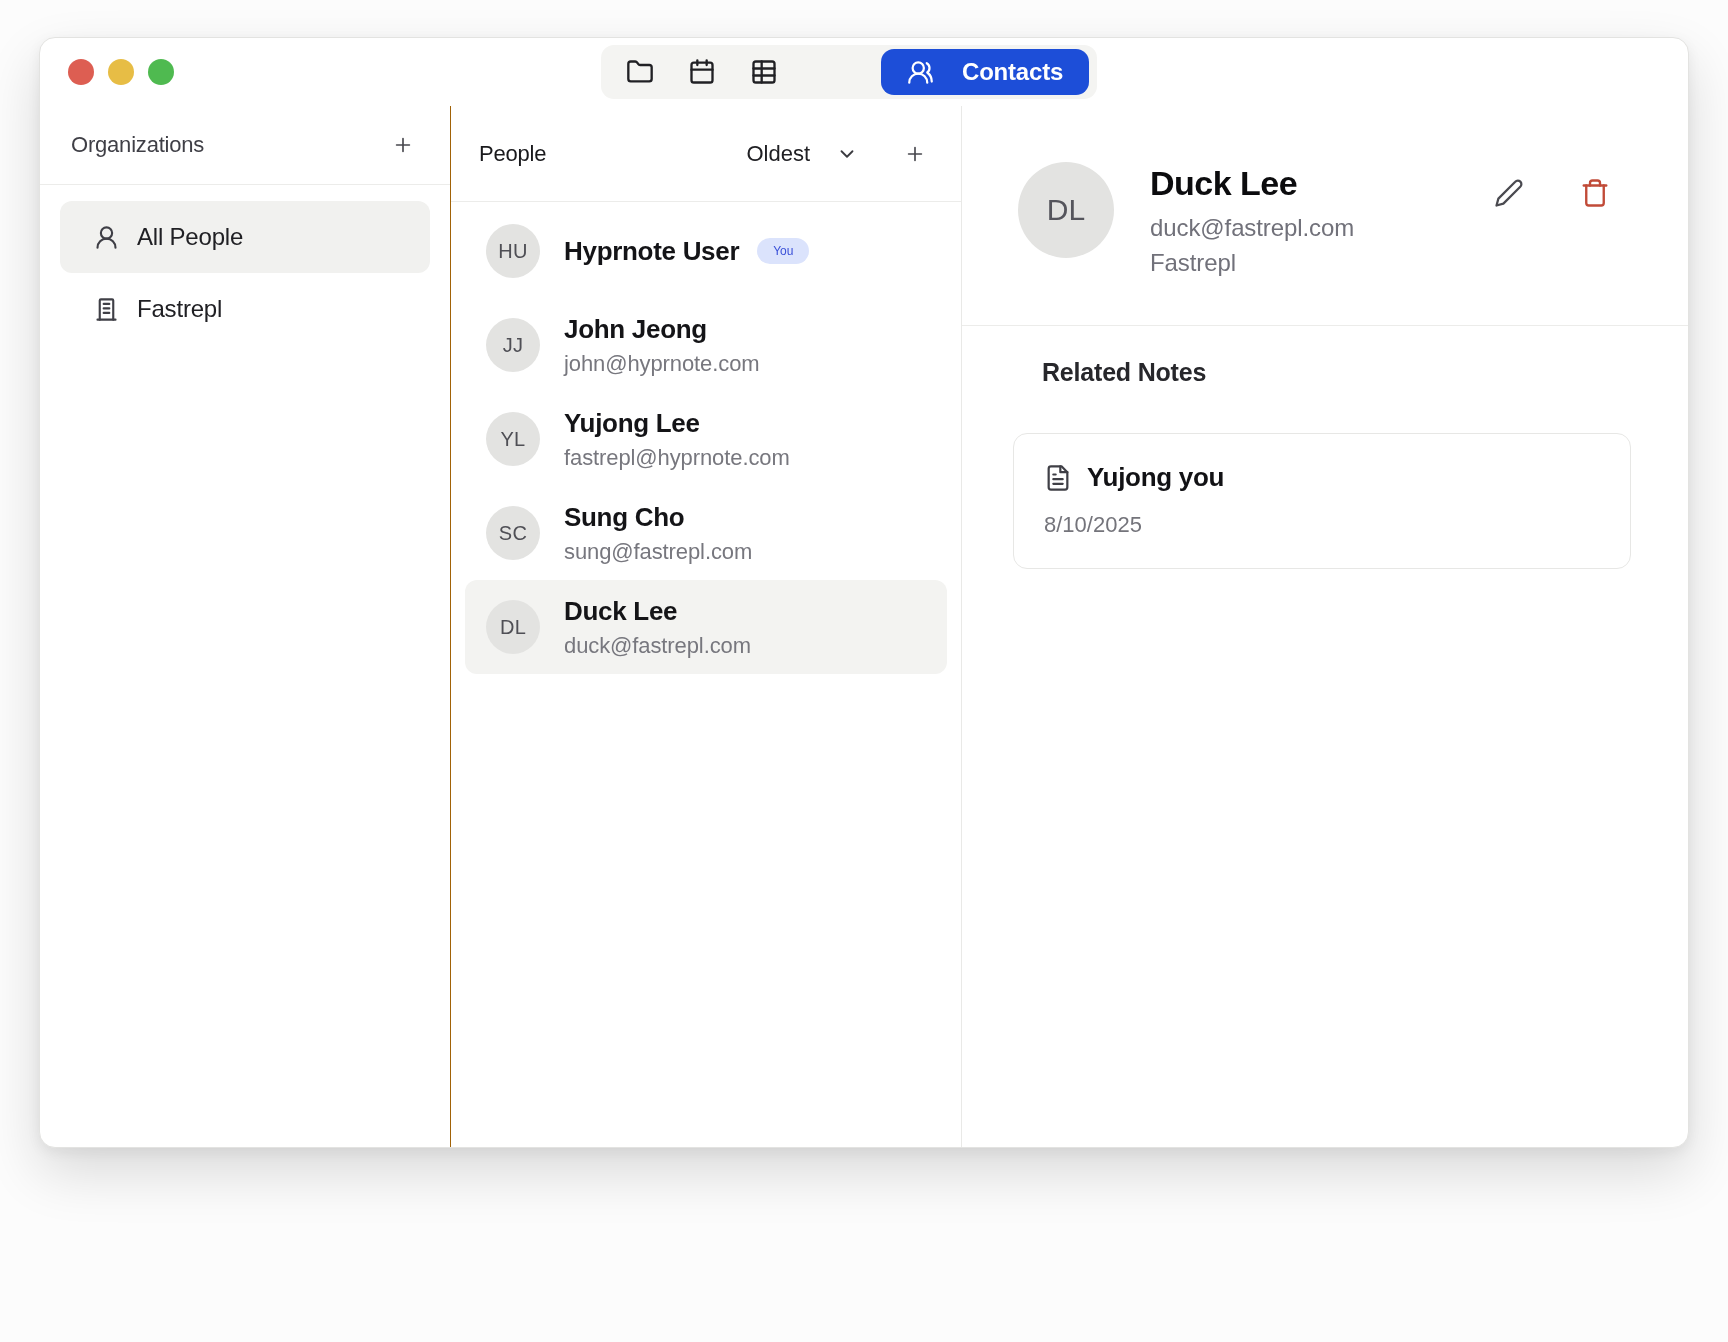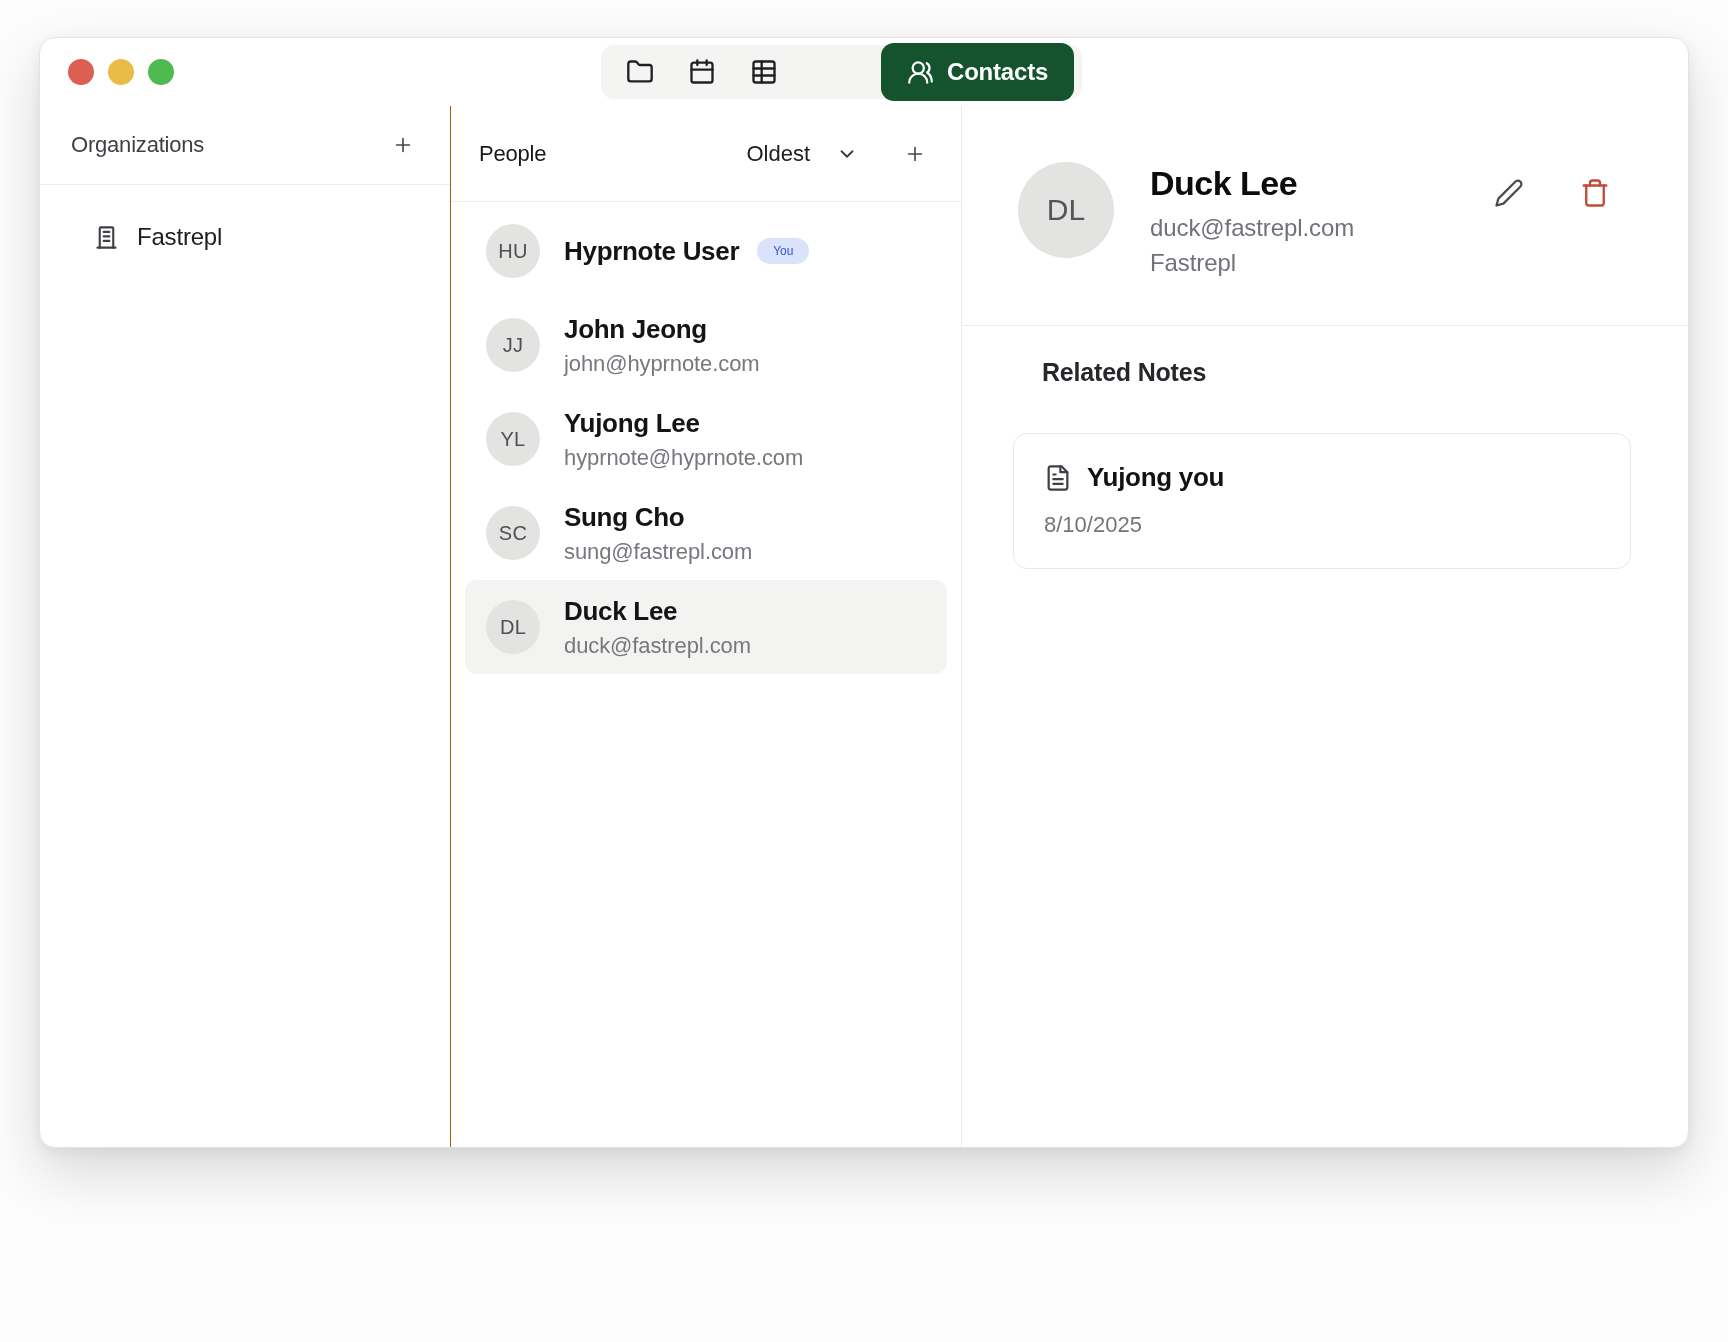--- a/index.html
+++ b/index.html
@@ -34,22 +34,22 @@
     position:absolute; left:561px; top:50%; transform:translateY(-50%);
     height:54px; background:#f4f4f2; border-radius:13px;
     display:flex; align-items:center; padding:0 8px;
   }
   .seg {
     width:62px; height:46px; border:none; background:transparent; border-radius:10px;
     display:flex; align-items:center; justify-content:center; cursor:pointer;
   }
   .seg svg { width:28px; height:28px; stroke:#202024; }
   .seg-pill {
-    height:58px; background:#14532d; color:#ffffff; border:none; border-radius:13px;
-    display:flex; align-items:center; gap:13px; padding:0 26px; margin-left:86px;
+    height:46px; background:#1d4ed8; color:#ffffff; border:none; border-radius:13px;
+    display:flex; align-items:center; gap:28px; padding:0 26px; margin-left:86px;
     font-size:24px; font-weight:600; letter-spacing:-0.2px; cursor:pointer;
     font-family:inherit;
   }
   .seg-pill svg { width:27px; height:27px; stroke:#ffffff; }
   
   .content { flex:1; display:flex; min-height:0; }
   .icon { display:inline-flex; align-items:center; justify-content:center; }
   svg { fill:none; stroke-width:2; stroke-linecap:round; stroke-linejoin:round; }
 
   
@@ -192,20 +192,29 @@
         <span class="sidebar-title">Organizations</span>
         <button class="add-btn">
           <span class="icon">
             <svg viewBox="0 0 24 24">
                 <path d="M5 12h14M12 5v14"></path>
               </svg>
           </span>
         </button>
       </div>
       <div class="sidebar-items">
+        <div class="sidebar-item selected">
+          <span class="icon">
+            <svg viewBox="0 0 24 24">
+                <circle cx="12" cy="8" r="5"></circle>
+                <path d="M20 21a8 8 0 0 0-16 0"></path>
+              </svg>
+          </span>
+          <span>All People</span>
+        </div>
         <div class="sidebar-item">
           <span class="icon">
             <svg viewBox="0 0 24 24">
                 <path d="M6 21V4a1 1 0 0 1 1-1h10a1 1 0 0 1 1 1v17"></path>
                 <path d="M4 21h16"></path>
                 <path d="M9.5 7h5M9.5 11h5M9.5 15h5"></path>
               </svg>
           </span>
           <span>Fastrepl</span>
         </div>
@@ -246,21 +255,21 @@
           <span class="avatar">JJ</span>
           <div class="person-info">
             <span class="person-name">John Jeong</span>
             <span class="person-email">john@hyprnote.com</span>
           </div>
         </div>
         <div class="person-row">
           <span class="avatar">YL</span>
           <div class="person-info">
             <span class="person-name">Yujong Lee</span>
-            <span class="person-email">hyprnote@hyprnote.com</span>
+            <span class="person-email">fastrepl@hyprnote.com</span>
           </div>
         </div>
         <div class="person-row">
           <span class="avatar">SC</span>
           <div class="person-info">
             <span class="person-name">Sung Cho</span>
             <span class="person-email">sung@fastrepl.com</span>
           </div>
         </div>
         <div class="person-row selected">

